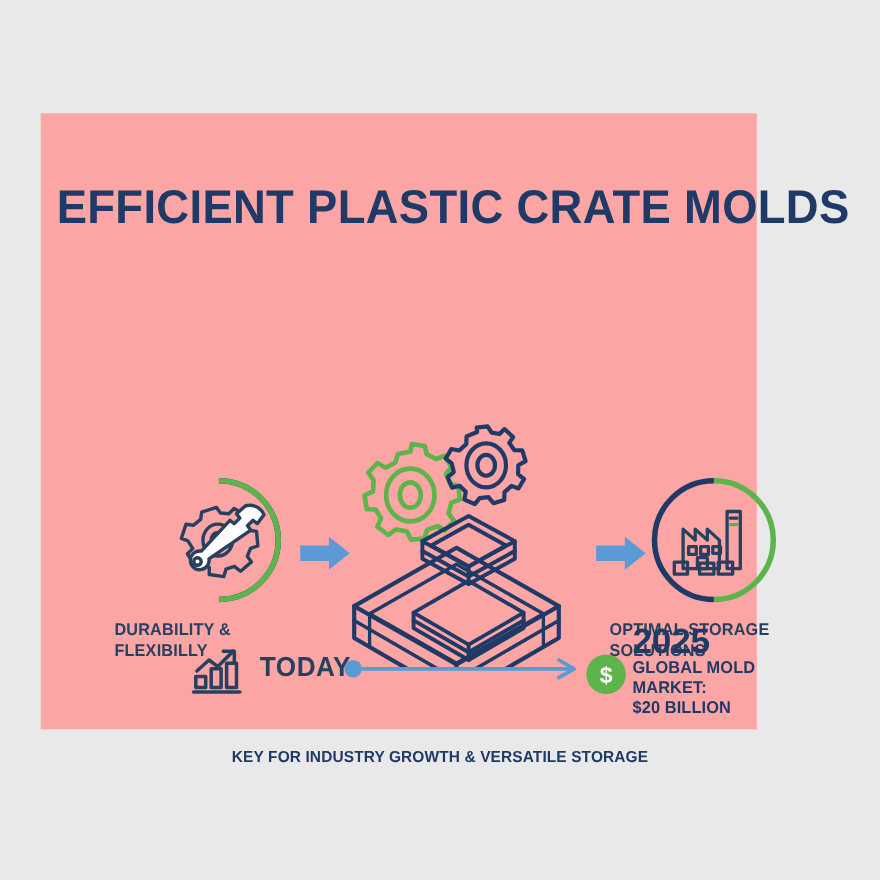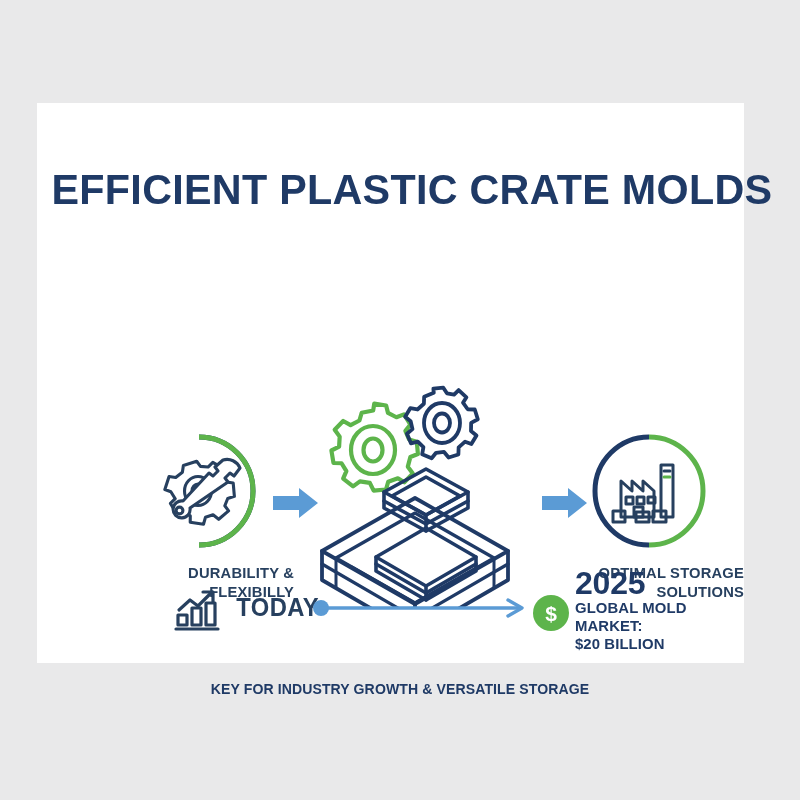--- a/index.html
+++ b/index.html
@@ -18,23 +18,23 @@
     width: 800px;
     height: 800px;
     background: #e9e9ea;
   }
 
   
   #card {
     position: absolute;
     left: 37px;
     top: 103px;
-    width: 707px;
+    width: 651px;
     height: 560px;
-    background: #ffffff;
+    background: #fca5a5;
   }
 
   
   #title {
     position: absolute;
     left: 0;
     top: 62px;
     width: 727px;
     text-align: center;
     color: #1f3a66;
@@ -44,21 +44,21 @@
     letter-spacing: 0.3px;
     transform: scaleX(0.96);
     white-space: nowrap;
   }
 
   
   .pillar {
     position: absolute;
     top: 330px;
     width: 200px;
-    text-align: right;
+    text-align: left;
   }
   #pillar-left  { left: 62px; }
   #pillar-right { left: 512px; }
 
   .ring-wrap {
     position: relative;
     width: 116px;
     height: 116px;
     margin: 0 auto;
   }

